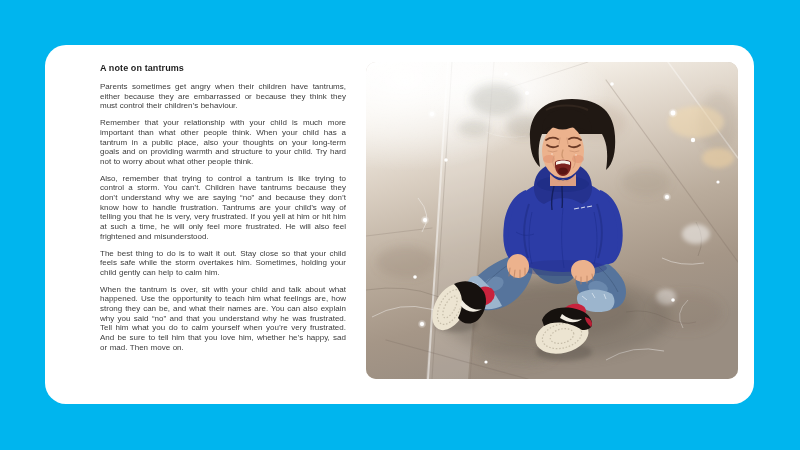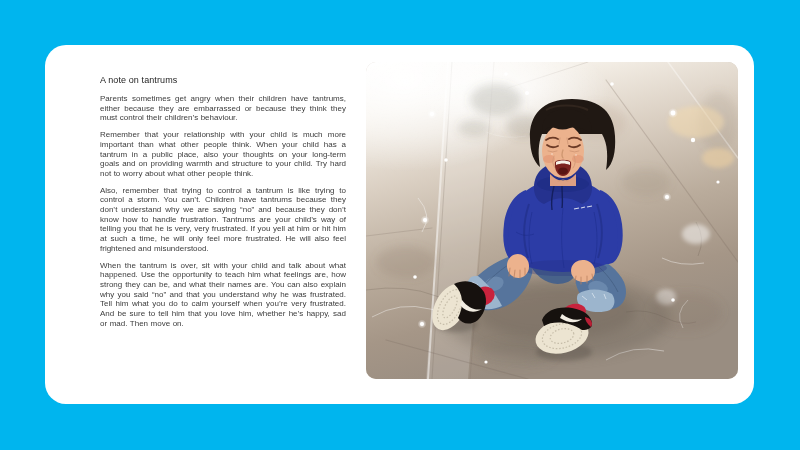--- a/index.html
+++ b/index.html
@@ -9,21 +9,21 @@
     font-family:"Liberation Sans", sans-serif;
   }
   .card{
     position:absolute;left:45px;top:45px;width:709px;height:359px;
     background:#ffffff;border-radius:21px;
   }
   .textcol{
     position:absolute;left:55px;top:18px;width:254px;color:#3c3c3c;
   }
   .title{
-    font-size:9px;font-weight:normal;color:#1e1e1e;margin:12px 0 9px 0;letter-spacing:.1px;
+    font-size:9px;font-weight:bold;color:#1e1e1e;margin:0 0 9px 0;letter-spacing:.1px;
   }
   .para{
     font-size:8px;line-height:9.7px;text-align:justify;margin:0 8px 7px 0;
     word-spacing:.3px;color:#3c3c3c;
   }
   .photo{
     position:absolute;left:321px;top:17px;width:372px;height:317px;
     border-radius:10px;overflow:hidden;background:#cfc5b8;
   }
   .photo svg{display:block;}
@@ -31,20 +31,21 @@
 </head>
 <body>
 
 <div class="card">
 
   <div class="textcol">
     <h1 class="title">A note on tantrums</h1>
     <p class="para">Parents sometimes get angry when their children have tantrums, either because they are embarrassed or because they think they must control their children’s behaviour.</p>
     <p class="para">Remember that your relationship with your child is much more important than what other people think. When your child has a tantrum in a public place, also your thoughts on your long-term goals and on providing warmth and structure to your child. Try hard not to worry about what other people think.</p>
     <p class="para">Also, remember that trying to control a tantrum is like trying to control a storm. You can’t. Children have tantrums because they don’t understand why we are saying “no” and because they don’t know how to handle frustration. Tantrums are your child’s way of telling you that he is very, very frustrated. If you yell at him or hit him at such a time, he will only feel more frustrated. He will also feel frightened and misunderstood.</p>
+    <p class="para">The best thing to do is to wait it out. Stay close so that your child feels safe while the storm overtakes him. Sometimes, holding your child gently can help to calm him.</p>
     <p class="para">When the tantrum is over, sit with your child and talk about what happened. Use the opportunity to teach him what feelings are, how strong they can be, and what their names are. You can also explain why you said “no” and that you understand why he was frustrated. Tell him what you do to calm yourself when you’re very frustrated. And be sure to tell him that you love him, whether he’s happy, sad or mad. Then move on.</p>
   </div>
 
   <div class="photo">
     <svg width="372" height="317" viewBox="0 0 372 317" role="img" aria-label="A toddler with a black bob haircut sits crying on a shiny marble floor, wearing a royal blue hoodie, rolled-up blue jeans, red socks and black sneakers with white soles">
       <defs>
         <linearGradient id="floorG" x1="0" y1="0" x2="0.3" y2="1">
           <stop offset="0" stop-color="#ffffff"></stop>
           <stop offset="0.16" stop-color="#f5f0e8"></stop>
           <stop offset="0.38" stop-color="#dacfc2"></stop>

